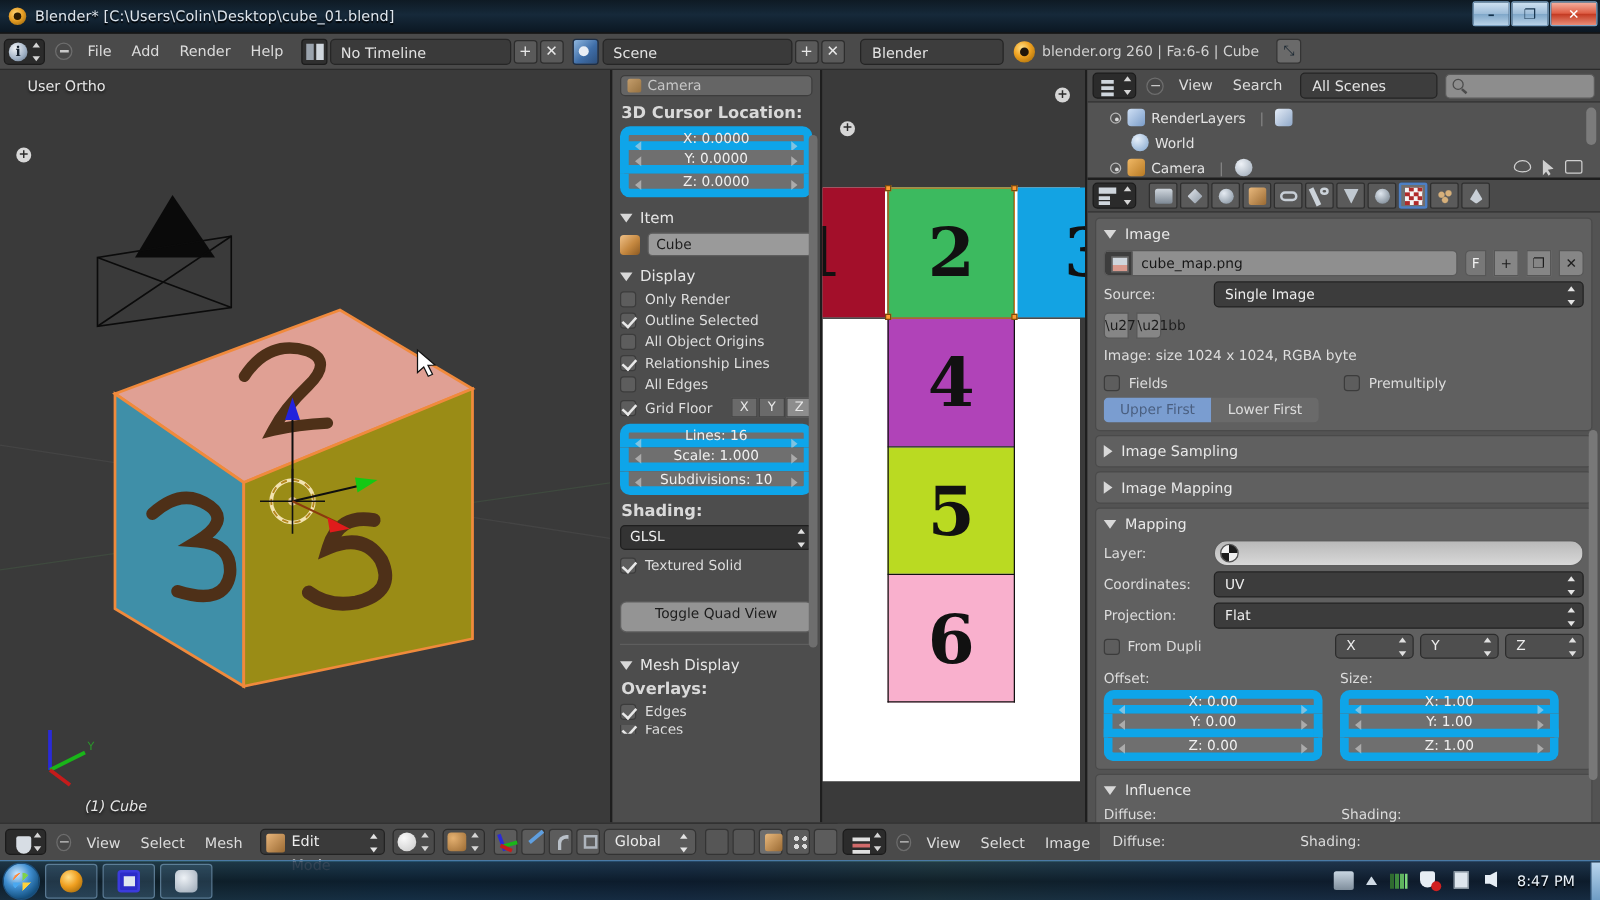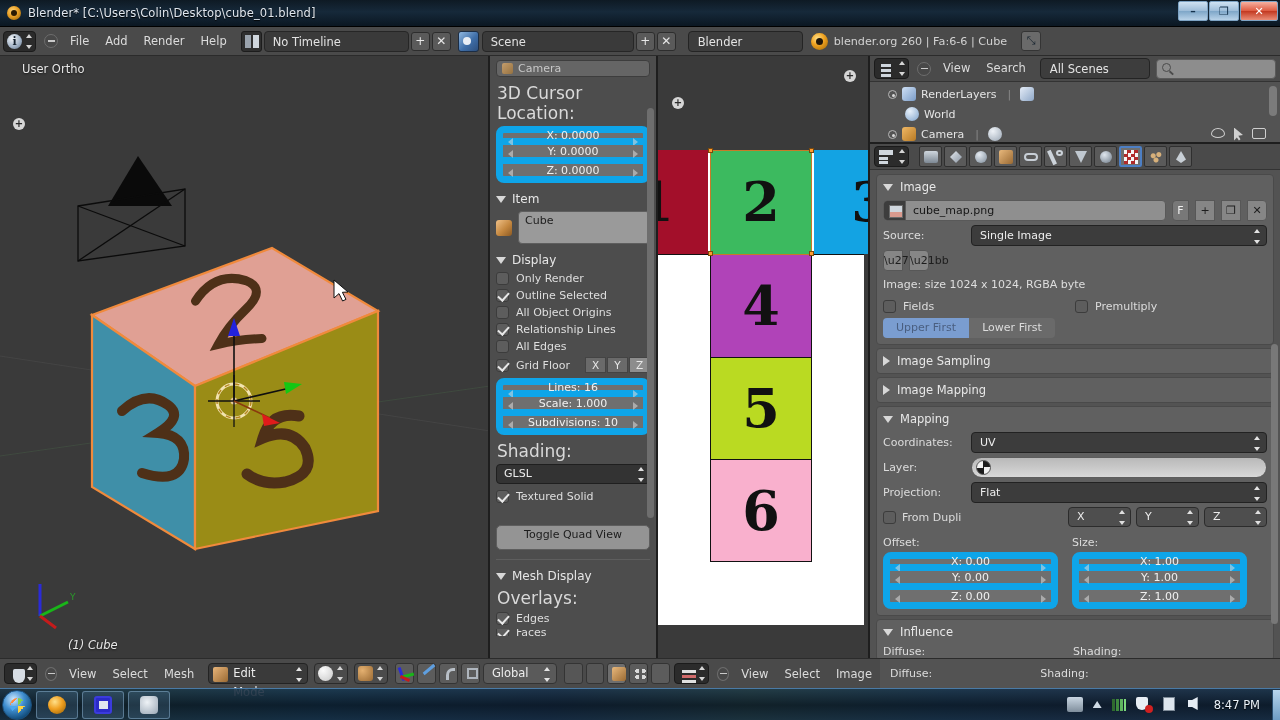--- a/index.html
+++ b/index.html
@@ -169,41 +169,41 @@
     position:absolute; right:2px; top:52px; width:7px; height:410px;
     background:#6e6e6e; border-radius:4px;
   }
   .np-cam {
     height:17px; background:#6a6a6a;border:1px solid #3b3b3b;border-radius:4px;
     display:flex;align-items:center; padding:0 5px; color:#ddd;font-size:11px;
     opacity:.85; margin-top:2px;
   }
   .np-cam .cube-ico{width:11px;height:11px;margin-right:5px;border-radius:2px;
     background:linear-gradient(135deg,#d9ac72,#a4793f);}
-  .np-label { color:#d9d9d9; font-size:17px; margin:6px 0 3px 1px; }
+  .np-label { color:#d9d9d9; font-size:13px; margin:6px 0 3px 1px;font-weight:bold; }
   .numfield {
     height:19px;background:#6f6f6f;border:7px solid #0ea5e9;
     color:#f0f0f0;font-size:11px; position:relative;
     display:flex;align-items:center;justify-content:center;
   }
   .numfield.t{border-radius:8px 8px 0 0;}
   .numfield.m{border-top:none;text-align:center;}
   .numfield.b{border-radius:0 0 8px 8px;border-top:none;}
   .numfield .la, .numfield .ra { position:absolute; top:5px; width:0;height:0;opacity:.55;}
   .numfield .la{left:5px;border-top:4px solid transparent;border-bottom:4px solid transparent;border-right:5px solid #ddd;}
   .numfield .ra{right:5px;border-top:4px solid transparent;border-bottom:4px solid transparent;border-left:5px solid #ddd;}
   .sec-head { display:flex; align-items:center; gap:6px; margin:9px 0 5px 0; }
   .tri-d { width:0;height:0;border-left:5px solid transparent;border-right:5px solid transparent;border-top:7px solid #d8d8d8; }
   .tri-r { width:0;height:0;border-top:5px solid transparent;border-bottom:5px solid transparent;border-left:7px solid #d8d8d8; }
   .sec-title { color:#e6e6e6; font-size:12px; }
   .namerow{ display:flex;align-items:center;gap:6px; margin-bottom:4px;}
   .obj-ico{width:16px;height:16px;border-radius:3px;
     background:linear-gradient(135deg,#f0c188 0%,#c4873f 55%,#8c5a23 100%);}
   .textfield{
-    flex:1;height:33px;background:#9a9a9a;border:1px solid #5e5e5e;border-radius:4px;
+    flex:1;height:19px;background:#9a9a9a;border:1px solid #5e5e5e;border-radius:4px;
     color:#1d1d1d;font-size:11px;line-height:17px;padding:0 6px;
   }
   .chkrow{display:flex;align-items:center;gap:7px;margin:4px 0;}
   .chk{width:13px;height:13px;border-radius:3px;background:#5d5d5d;border:1px solid #3c3c3c;
        position:relative;flex:0 0 auto;}
   .chk.on::after{
     content:''; position:absolute;left:3px;top:0px;width:5px;height:9px;
     border:solid #e8e8e8;border-width:0 2px 2px 0;transform:rotate(42deg);
   }
   .chk-label{color:#dedede;font-size:11px;}
@@ -871,34 +871,34 @@
             <span class="pr-sectitle">Image Mapping</span>
           </div>
         </div>
 
         <div class="pr-sec">
           <div class="pr-sechead">
             <span class="tri-d"></span>
             <span class="pr-sectitle">Mapping</span>
           </div>
           <div class="pr-row">
+            <span class="pr-lbl w">Layer:</span>
+            <span class="layerfield">
+              <span class="checkerball"></span>
+              <span style="color:#1b1b1b;font-size:11px;padding-left:6px"></span>
+            </span>
+          </div>
+          <div class="pr-row">
             <span class="pr-lbl w">Coordinates:</span>
             <span class="wide-drop">
               <span>UV</span>
               <span class="arrows">
                   <i class="u"></i>
                   <i class="d"></i>
                 </span>
-            </span>
-          </div>
-          <div class="pr-row">
-            <span class="pr-lbl w">Layer:</span>
-            <span class="layerfield">
-              <span class="checkerball"></span>
-              <span style="color:#1b1b1b;font-size:11px;padding-left:6px"></span>
             </span>
           </div>
           <div class="pr-row">
             <span class="pr-lbl w">Projection:</span>
             <span class="wide-drop">
               <span>Flat</span>
               <span class="arrows">
                   <i class="u"></i>
                   <i class="d"></i>
                 </span>

